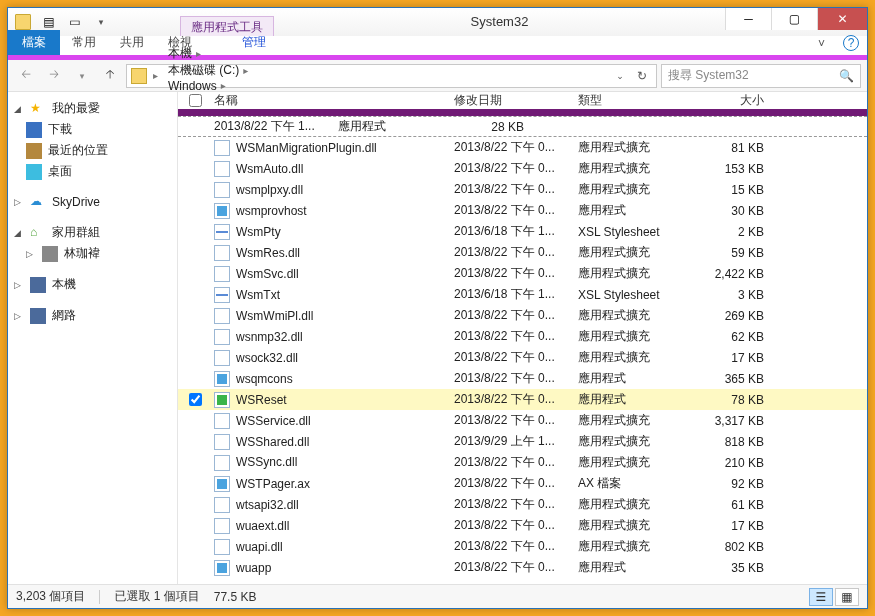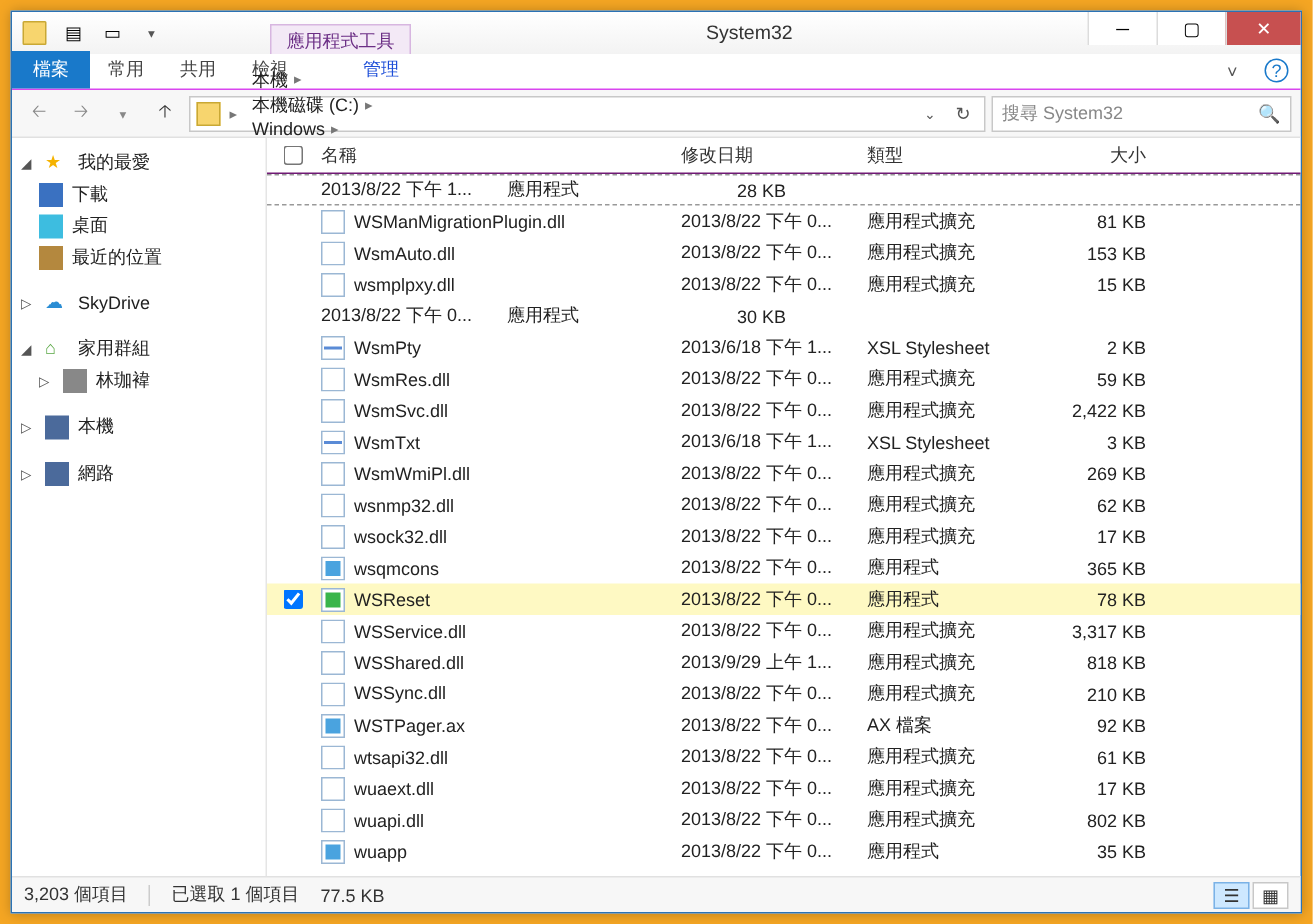--- a/index.html
+++ b/index.html
@@ -9,21 +9,21 @@
 .titlebar { height: 28px; background: linear-gradient(#fff,#f3f3f3); display: flex; align-items: stretch; }
 .titlebar-left { display: flex; align-items: center; gap: 4px; padding: 0 4px; }
 .qat-btn { width: 22px; height: 22px; display:flex; align-items:center; justify-content:center; border-radius:2px; }
 .sys-icon { width:16px; height:16px; background:#f7d56e; border:1px solid #c9a834; border-radius:1px; }
 .title-tool { position: relative; margin-left: 64px; }
 .title-tool-tab { background: #f3e9f6; border:1px solid #d7b6e0; border-bottom:none; padding:2px 10px; color:#6b2e85; font-size:12px; height:20px; line-height:16px; position:relative; top:8px; }
 .title-text { flex:1; text-align:center; line-height:28px; color:#333; font-size:13px;}
 .win-controls { display:flex; }
 .win-btn { width:46px; height:22px; display:flex; align-items:center; justify-content:center; background:#fff; border-left:1px solid #dcdcdc; }
 .win-btn.close { background:#c75050; color:#fff; width:50px; }
-.ribbon-tabs { height:24px; background:#fff; display:flex; align-items:flex-end; border-bottom:1px solid #d946ef; }
+.ribbon-tabs { height:24px; background:#fff; display:flex; align-items:flex-end; border-bottom:5px solid #d946ef; }
 .ribbon-tab { padding:4px 12px; color:#444; cursor:default; }
 .ribbon-tab.file { background:#1979ca; color:#fff; padding:4px 14px; }
 .ribbon-tab.contextual { color:#1d4ed8; }
 .ribbon-spacer{flex:1}
 .ribbon-help{ padding:4px 10px; color:#1979ca; }
 .chev { padding:4px 10px; color:#555;}
 .navbar { height:32px; background:#f7f7f7; border-bottom:1px solid #e1e1e1; display:flex; align-items:center; padding:0 6px; gap:4px;}
 .nav-btn { width:24px; height:24px; border-radius:2px; display:flex; align-items:center; justify-content:center; color:#888;}
 .nav-btn.enabled{color:#333}
 .addr-box{ flex:1; height:24px; border:1px solid #c8c8c8; background:#fff; display:flex; align-items:center; padding:0 4px; gap:2px; }
@@ -43,21 +43,21 @@
 .ico-fav{color:#f5b301}
 .ico-dl{background:#3a71c1}
 .ico-desk{background:#3dbde0}
 .ico-recent{background:#b4883e}
 .ico-sky{color:#2a8dd4}
 .ico-home{color:#5aa845}
 .ico-user{background:#888}
 .ico-pc{background:#4b6a9b}
 .ico-net{background:#4b6a9b}
 .fileview{ flex:1; display:flex; flex-direction:column; min-width:0;}
-.cols{ height:24px; border-bottom:1px solid #701a75; display:flex; align-items:center; padding-left:6px; color:#333; background:#fff;}
+.cols{ height:24px; border-bottom:7px solid #701a75; display:flex; align-items:center; padding-left:6px; color:#333; background:#fff;}
 .chkcell{width:22px; display:flex; align-items:center; justify-content:center;}
 .col{ padding:0 8px; }
 .c-name{ width:240px;}
 .c-date{ width:124px;}
 .c-type{ width:116px;}
 .c-size{ width:86px; text-align:right;}
 .rows{ flex:1; overflow:auto; }
 .row{ height:21px; display:flex; align-items:center; padding-left:6px; color:#222;}
 .row.selected{ background:#fef9c3;}
 .row.cut{ border-top:1px dashed #999; border-bottom:1px dashed #999;}
@@ -160,26 +160,26 @@
         <div class="side-item head">
               <span class="caret">◢</span>
               <span class="side-ico ico-fav">★</span>
               <span>我的最愛</span>
             </div>
         <div class="side-item">
               <span class="side-ico ico-dl"></span>
               <span>下載</span>
             </div>
         <div class="side-item">
+              <span class="side-ico ico-recent"></span>
+              <span>最近的位置</span>
+            </div>
+        <div class="side-item">
               <span class="side-ico ico-desk"></span>
               <span>桌面</span>
-            </div>
-        <div class="side-item">
-              <span class="side-ico ico-recent"></span>
-              <span>最近的位置</span>
             </div>
       </div>
       <div class="side-group">
         <div class="side-item head">
               <span class="caret">▷</span>
               <span class="side-ico ico-sky">☁</span>
               <span>SkyDrive</span>
             </div>
       </div>
       <div class="side-group">
@@ -252,20 +252,24 @@
               <div class="cell c-name" style="display:flex;align-items:center">
                 <span class="fico dll"></span>
                 <span>wsmplpxy.dll</span>
               </div>
               <div class="cell c-date">2013/8/22 下午 0...</div>
               <div class="cell c-type">應用程式擴充</div>
               <div class="cell c-size">15 KB</div>
             </div>
             <div class="row">
               <div class="chkcell"></div>
+              <div class="cell c-name" style="display:flex;align-items:center">
+                <span class="fico exe"></span>
+                <span>wsmprovhost</span>
+              </div>
               <div class="cell c-date">2013/8/22 下午 0...</div>
               <div class="cell c-type">應用程式</div>
               <div class="cell c-size">30 KB</div>
             </div>
             <div class="row">
               <div class="chkcell"></div>
               <div class="cell c-name" style="display:flex;align-items:center">
                 <span class="fico xsl"></span>
                 <span>WsmPty</span>
               </div>

